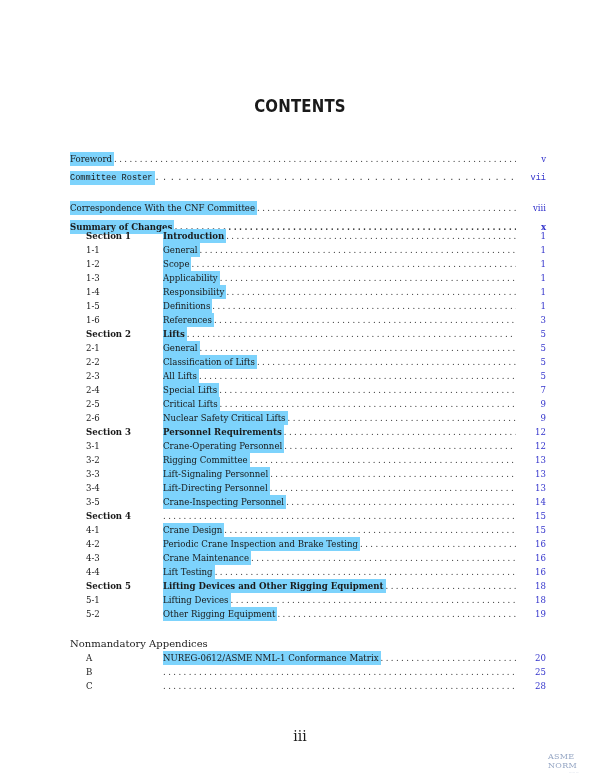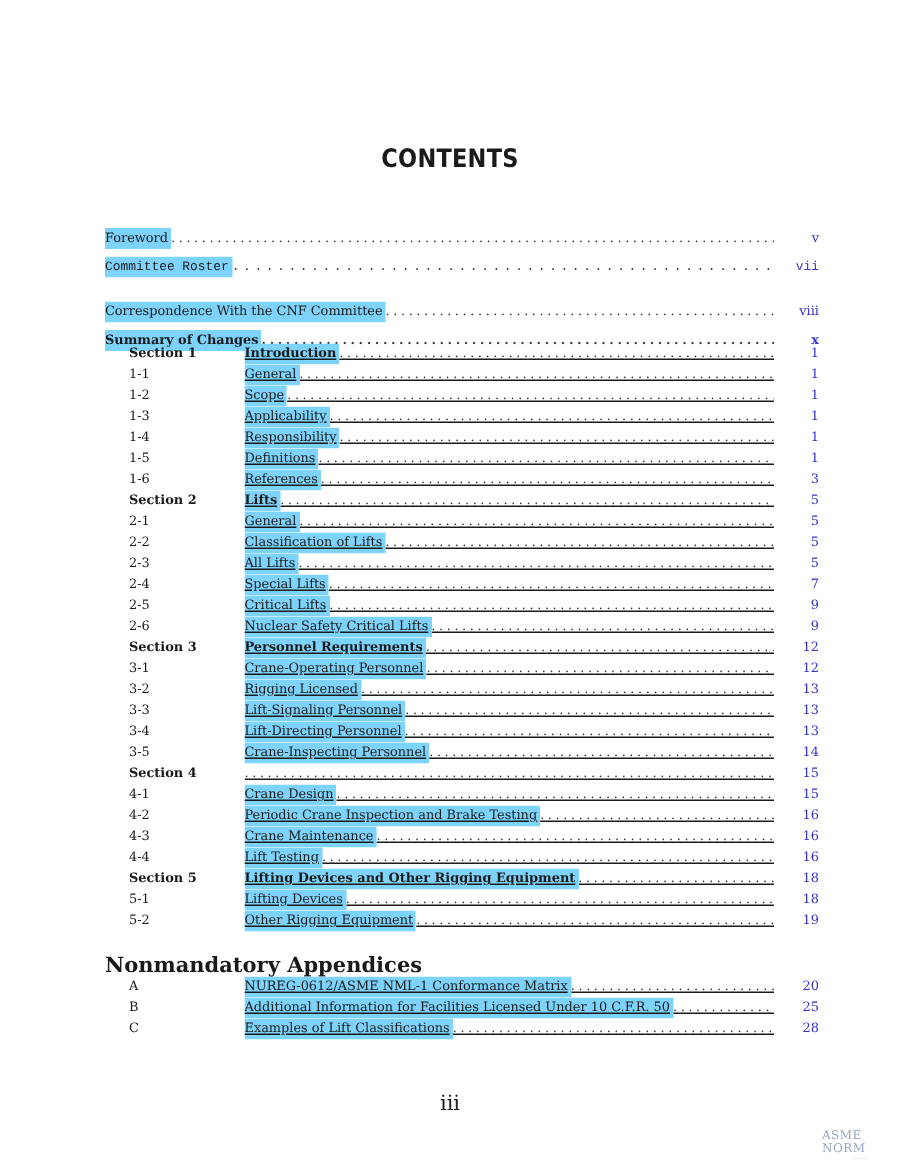--- a/index.html
+++ b/index.html
@@ -10,22 +10,22 @@
            letter-spacing: 0.2px; transform: scaleX(0.88); }
   .toc { position: absolute; left: 70px; width: 476px; }
   .row { position: relative; height: 14px; line-height: 14px; font-size: 8.6px; white-space: nowrap; }
   .row .num { position: absolute; left: 0; top: 0; margin-left: 16px; }
   .row .lead { position: absolute; top: 0; right: 30px; overflow: hidden; display: flex; }
   .row .lead .txt { background: #7dd3fc; padding-right: 2px; flex: none; }
   .row .lead .dots { flex: 1; overflow: hidden; letter-spacing: 2.4px; color: #333; }
   .row .pg { position: absolute; right: 0; top: 0; color: #3333cc; text-align: right; }
   .row.bold .num, .row.bold .txt { font-weight: bold; }
   .front .lead { left: 0; }
-  .sec .lead { left: 93px; text-decoration: underline; }
-  .heading { font-weight: bold; font-size: 14px; height: 14px; line-height: 14px; }
+  .sec .lead { left: 93px; }
+  .heading { font-weight: normal; font-size: 10px; height: 14px; line-height: 14px; }
   .footer { position: absolute; top: 728px; left: 0; width: 600px; text-align: center; font-size: 14px; }
   .logo { position: absolute; left: 548px; top: 752px; font-size: 8px; color: #7a8fb5;
           font-family: "DejaVu Serif", serif; letter-spacing: 0.3px; opacity: 0.8; }
   .logo .sub { display: block; font-size: 3px; color: #a7b5cf; letter-spacing: 0.5px; text-align: center; }
 </style>
 </head>
 <body>
 
 <div class="title">CONTENTS</div>
 
@@ -184,21 +184,21 @@
       <span class="num">3-1</span>
       <span class="lead">
         <span class="txt">Crane-Operating Personnel</span>
         <span class="dots">........................................................................................................................................................................................................</span>
       </span>
       <span class="pg">12</span>
     </div>
     <div class="row sec">
       <span class="num">3-2</span>
       <span class="lead">
-        <span class="txt">Rigging Licensed</span>
+        <span class="txt">Rigging Committee</span>
         <span class="dots">........................................................................................................................................................................................................</span>
       </span>
       <span class="pg">13</span>
     </div>
     <div class="row sec">
       <span class="num">3-3</span>
       <span class="lead">
         <span class="txt">Lift-Signaling Personnel</span>
         <span class="dots">........................................................................................................................................................................................................</span>
       </span>
@@ -291,29 +291,27 @@
         <span class="num">A</span>
         <span class="lead">
           <span class="txt">NUREG-0612/ASME NML-1 Conformance Matrix</span>
           <span class="dots">........................................................................................................................................................................................................</span>
         </span>
         <span class="pg">20</span>
       </div>
       <div class="row sec">
         <span class="num">B</span>
         <span class="lead">
-          <span class="txt">Additional Information for Facilities Licensed Under 10 C.F.R. 50</span>
           <span class="dots">........................................................................................................................................................................................................</span>
         </span>
         <span class="pg">25</span>
       </div>
       <div class="row sec">
         <span class="num">C</span>
         <span class="lead">
-          <span class="txt">Examples of Lift Classifications</span>
           <span class="dots">........................................................................................................................................................................................................</span>
         </span>
         <span class="pg">28</span>
       </div>
     </div>
 </div>
 
 <div class="footer">iii</div>
 <div class="logo">
   <span>ASME NORM</span>

